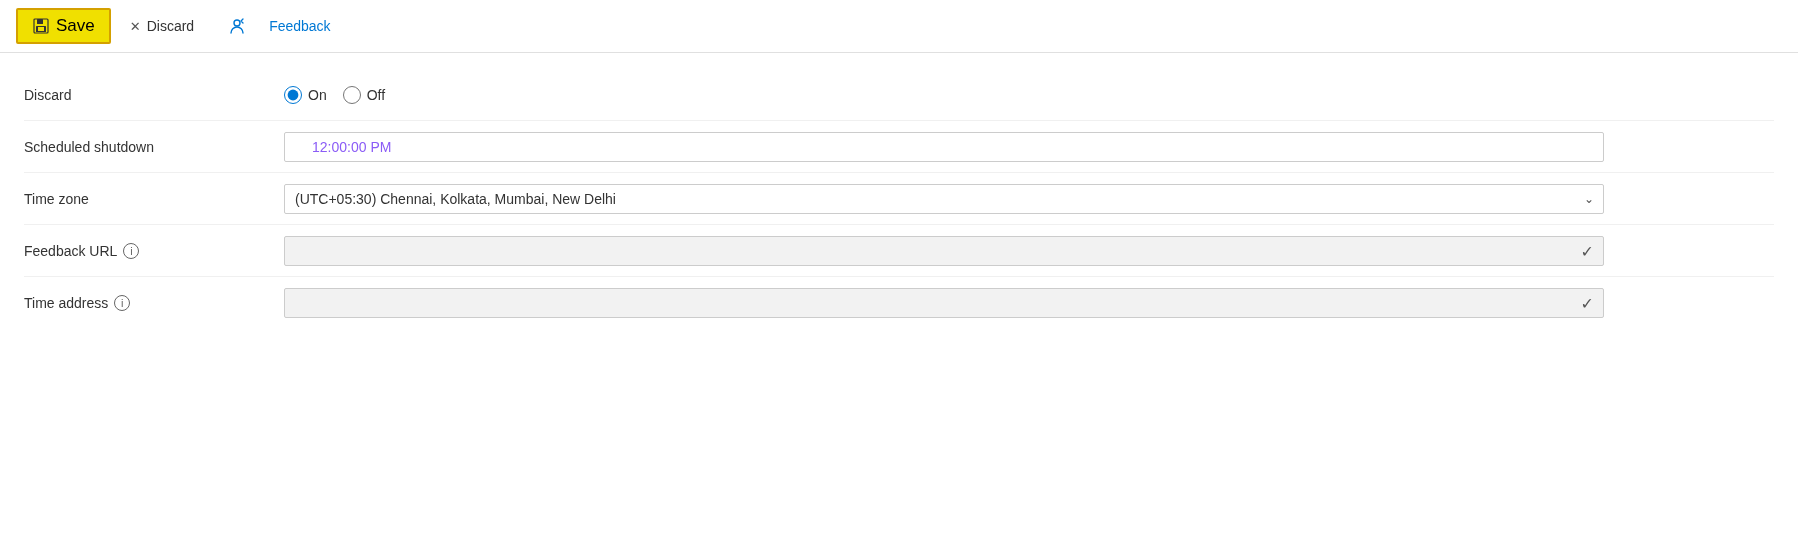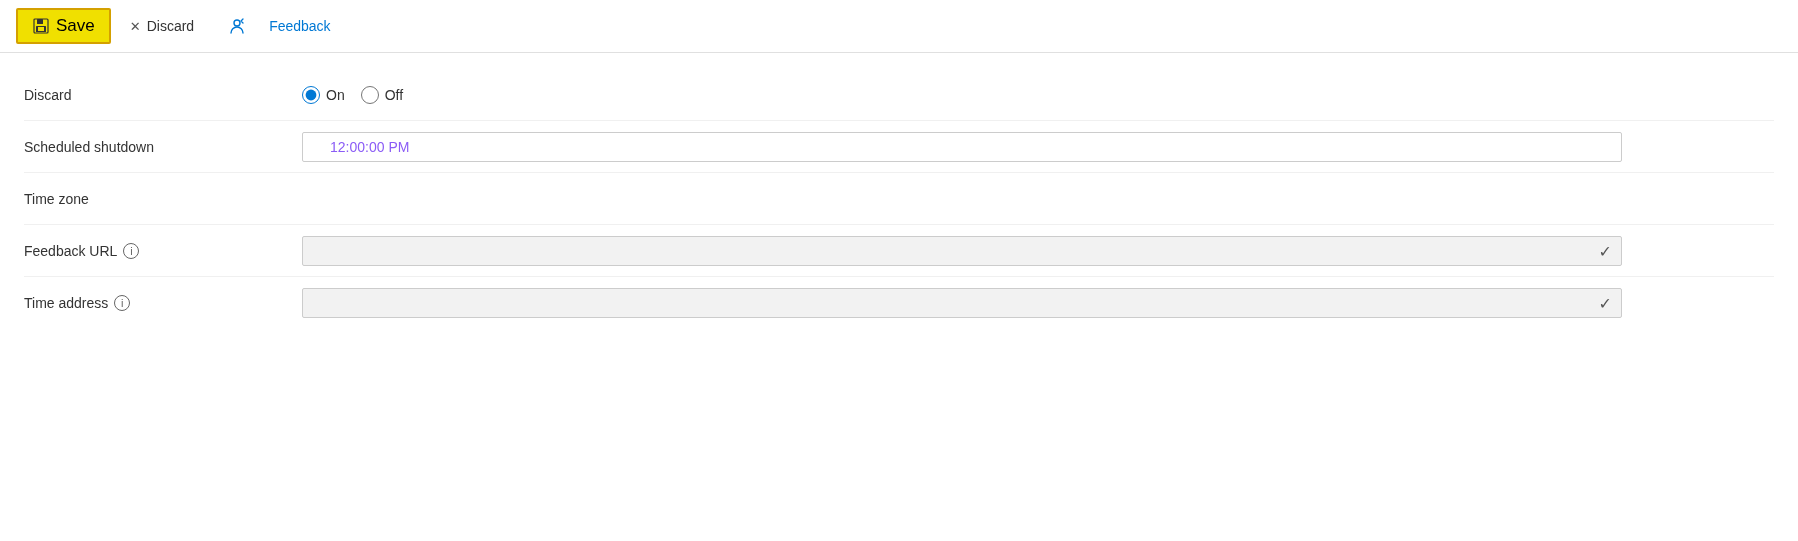--- a/index.html
+++ b/index.html
@@ -75,21 +75,20 @@
       color: #333;
       display: flex;
       align-items: center;
       gap: 6px;
     }
     .form-control {
       flex: 1;
       display: flex;
       align-items: flex-end;
       gap: 16px;
-      margin-left: 18px;
     }
     .radio-group {
       display: flex;
       align-items: center;
       gap: 16px;
     }
     .radio-option {
       display: flex;
       align-items: center;
       gap: 6px;
@@ -235,20 +234,28 @@
     </div>
     <div class="form-control">
       <input type="text" class="text-input" value="12:00:00 PM" style="">
     </div>
   </div>
 
   <div class="form-row">
     <div class="form-label">
       <span>Time zone</span>
     </div>
+    <div class="form-control">
+      <div class="select-wrapper">
+        <select class="select-input">
+          <option>(UTC+05:30) Chennai, Kolkata, Mumbai, New Delhi</option>
+        </select>
+        <span class="select-chevron">⌄</span>
+      </div>
+    </div>
   </div>
 
 
   <div class="form-row">
     <div class="form-label">
       <span>Feedback URL</span>
       <span class="info-icon">i</span>
     </div>
     <div class="form-control">
       <div class="url-input-wrapper">

